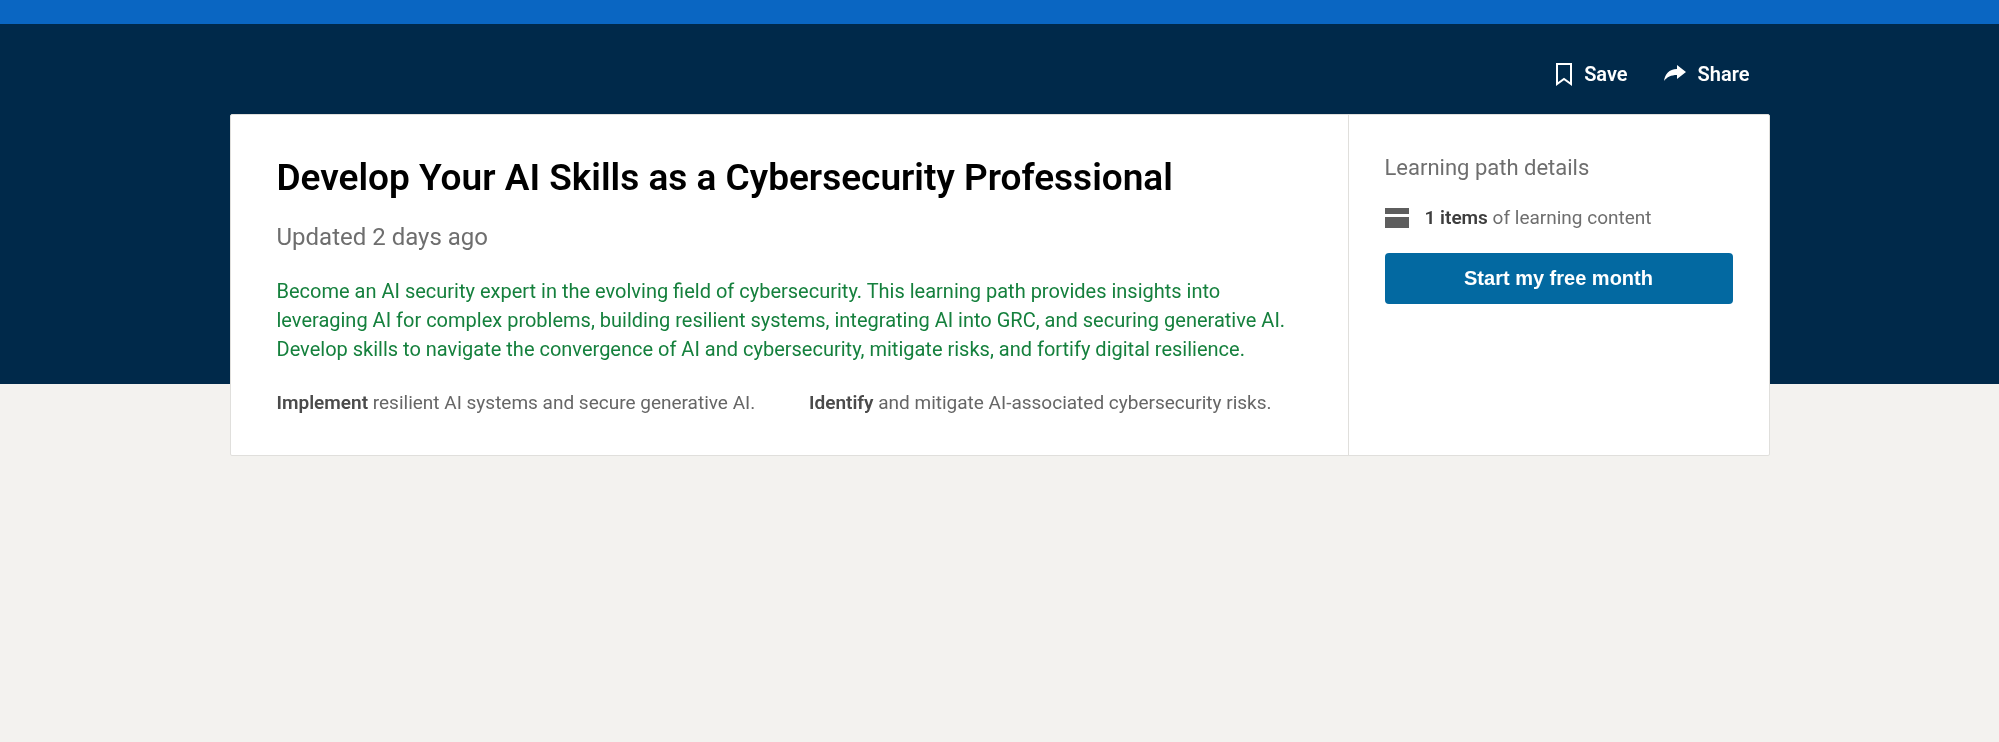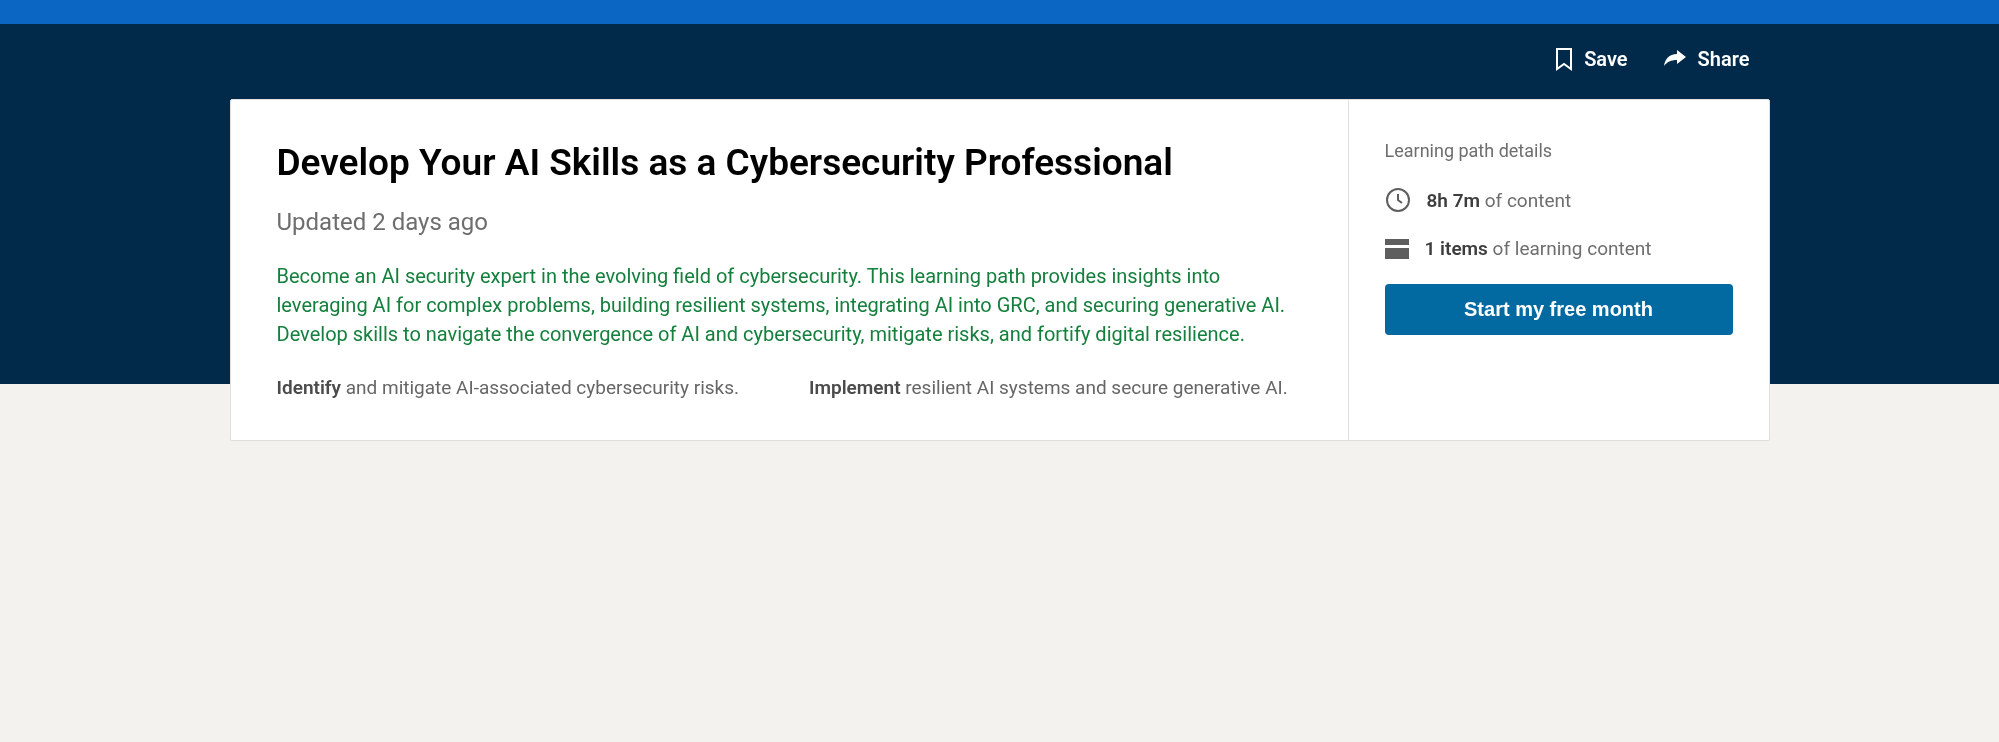--- a/index.html
+++ b/index.html
@@ -8,21 +8,21 @@
     background: #f3f2ef;
     color: #1d1d1d;
     width: 1999px;
   }
   .top-strip {
     height: 24px;
     background: #0a66c2;
   }
   .hero-bg {
     background: #00294a;
-    padding-top: 7px;
+    padding-top: 22px;
   }
   .actions-bar {
     max-width: 1540px;
     margin: 0 auto;
     display: flex;
     justify-content: flex-end;
     gap: 34px;
     padding: 16px 20px 28px 20px;
     color: #fff;
   }
@@ -91,21 +91,21 @@
     flex: 1;
     font-size: 19px;
     line-height: 1.4;
     color: #666;
   }
   .bullet strong {
     font-weight: 600;
     color: #4b4b4b;
   }
   .side-heading {
-    font-size: 18px;
+    font-size: 22px;
     font-weight: 400;
     color: #6e6e6e;
     margin-bottom: 26px;
   }
   .detail-row {
     display: flex;
     align-items: center;
     gap: 16px;
     margin-bottom: 24px;
     font-size: 19px;
@@ -171,40 +171,31 @@
 
     <div class="card">
 
       <div class="main-col">
         <h1 class="page-title">Develop Your AI Skills as a Cybersecurity Professional</h1>
         <div class="updated">Updated 2 days ago</div>
         <p class="description">Become an AI security expert in the evolving field of cybersecurity. This learning path provides insights into leveraging AI for complex problems, building resilient systems, integrating AI into GRC, and securing generative AI. Develop skills to navigate the convergence of AI and cybersecurity, mitigate risks, and fortify digital resilience.</p>
 
         <div class="bullets">
           <div class="bullet">
-            <strong>Identify</strong><span> and mitigate AI-associated cybersecurity risks.</span>
+            <strong>Implement</strong><span> resilient AI systems and secure generative AI.</span>
           </div>
           <div class="bullet">
-            <strong>Implement</strong><span> resilient AI systems and secure generative AI.</span>
+            <strong>Identify</strong><span> and mitigate AI-associated cybersecurity risks.</span>
           </div>
         </div>
       </div>
 
       <div class="side-col">
         <div class="side-heading">Learning path details</div>
 
-        <div class="detail-row">
-          <svg width="26" height="26" viewBox="0 0 26 26" fill="none" stroke="#5e5e5e" stroke-width="2">
-            <circle cx="13" cy="13" r="11"></circle>
-            <path d="M13 7v6l4 3"></path>
-          </svg>
-          <span>
-            <strong>8h 7m</strong><span> of content</span>
-          </span>
-        </div>
 
         <div class="detail-row">
           <span class="stack-icon"></span>
           <span>
             <strong>1 items</strong><span> of learning content</span>
           </span>
         </div>
 
         <button class="cta">Start my free month</button>
       </div>

